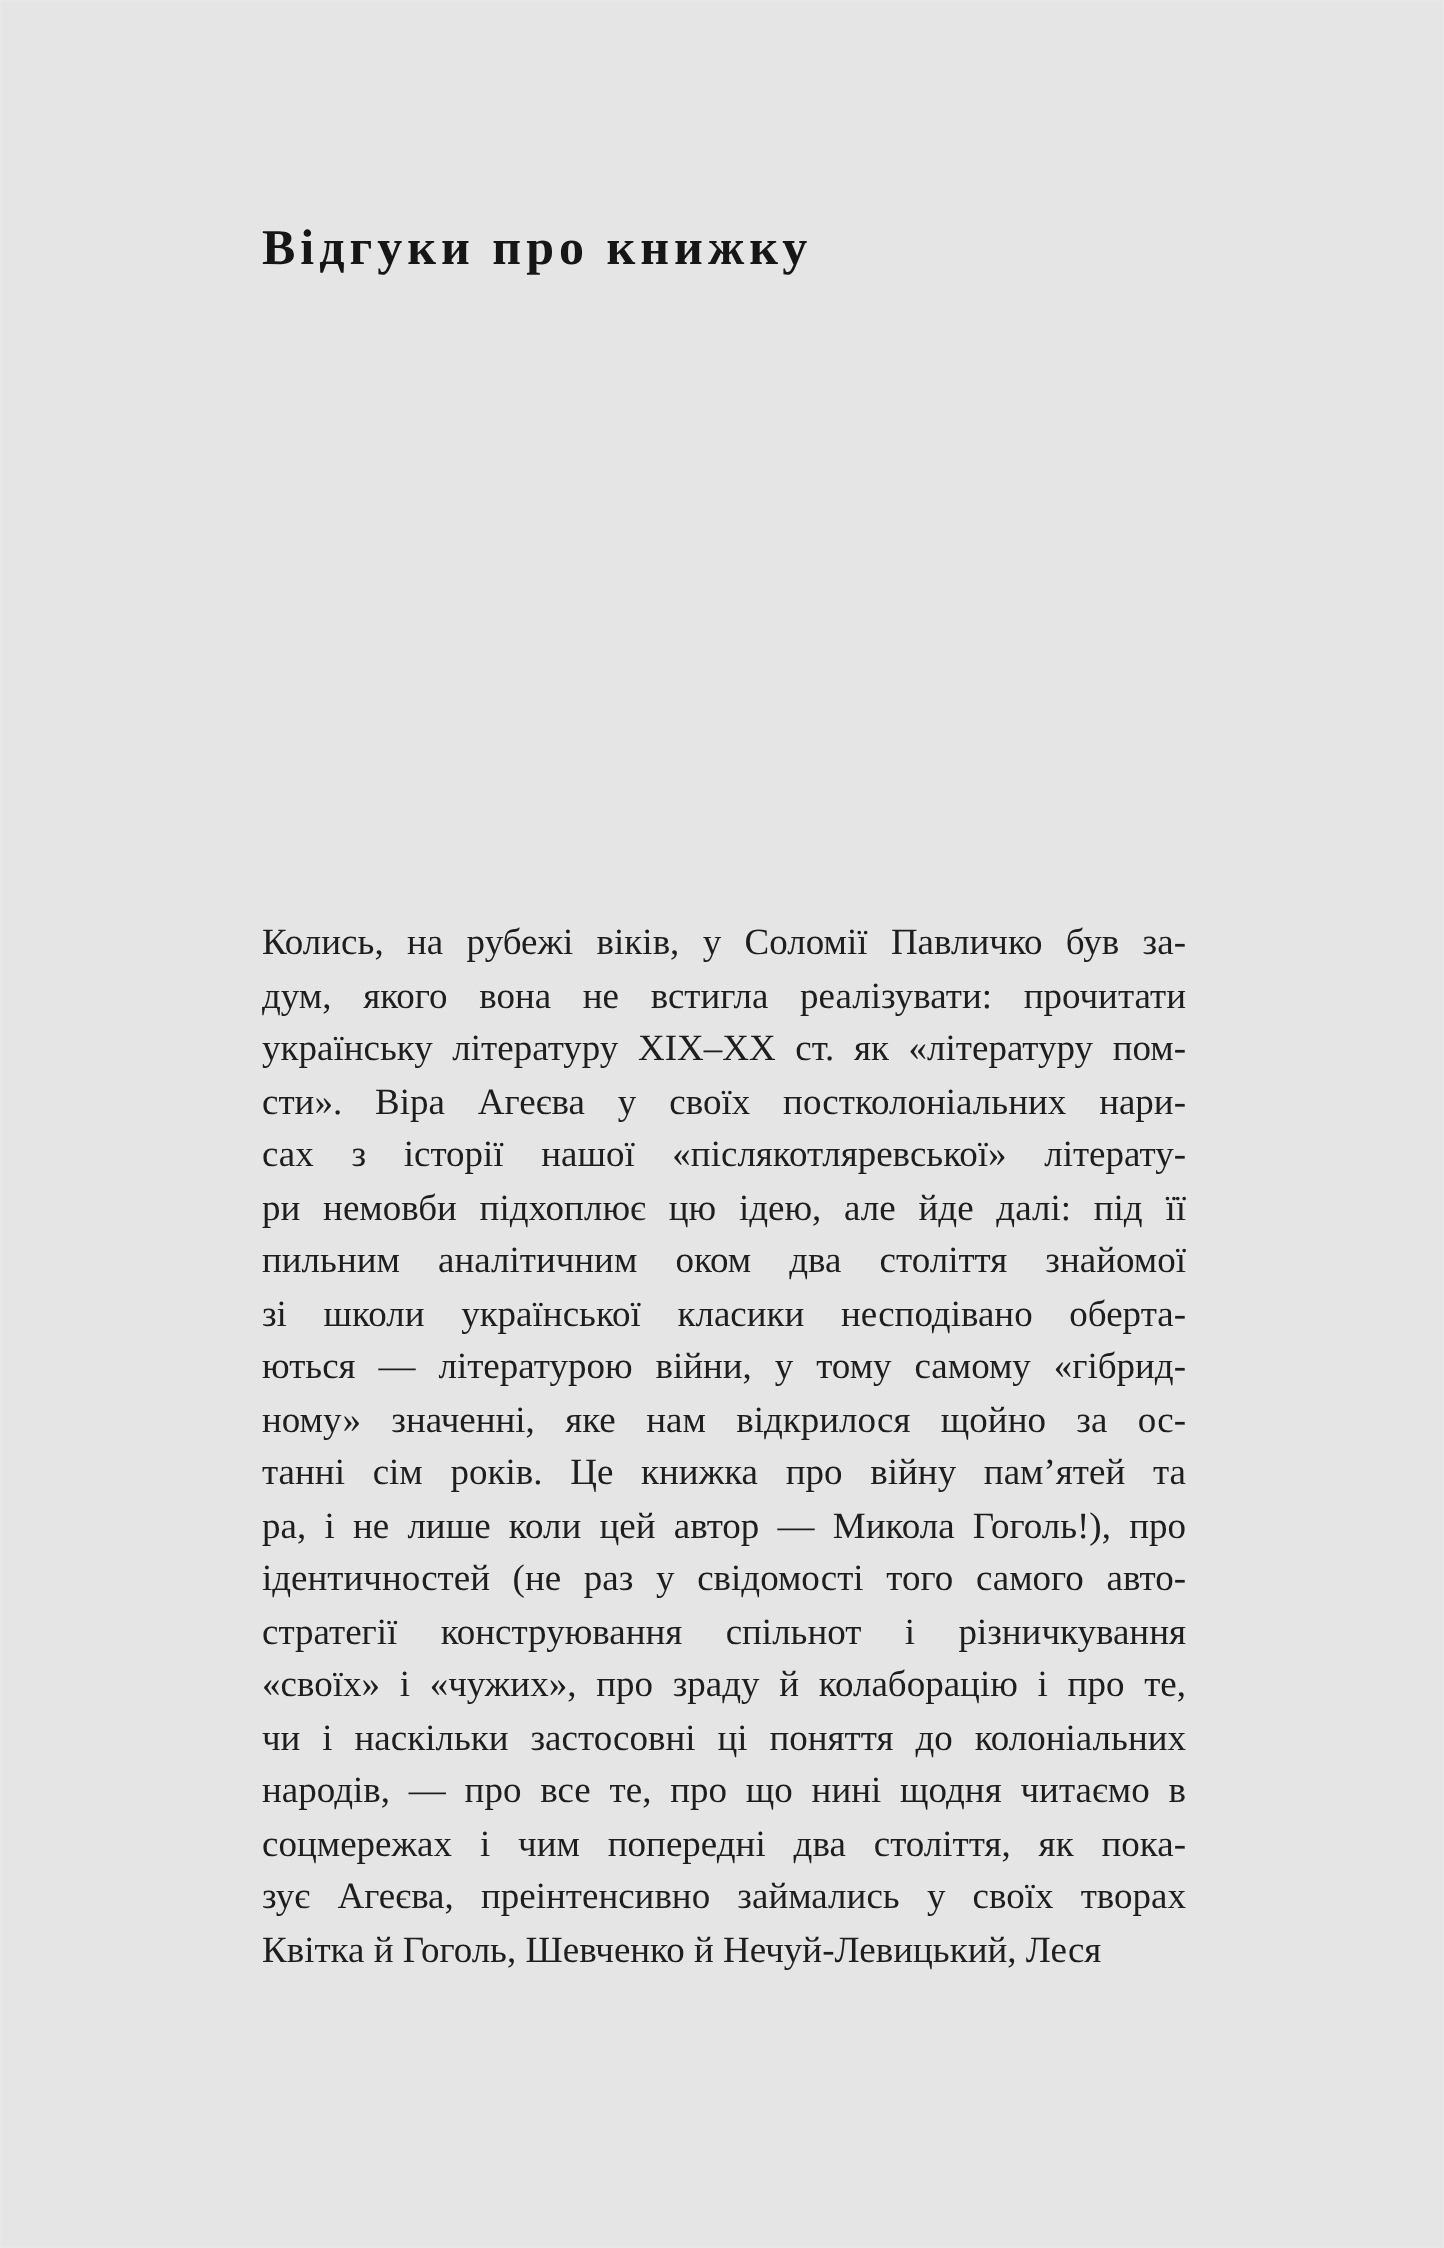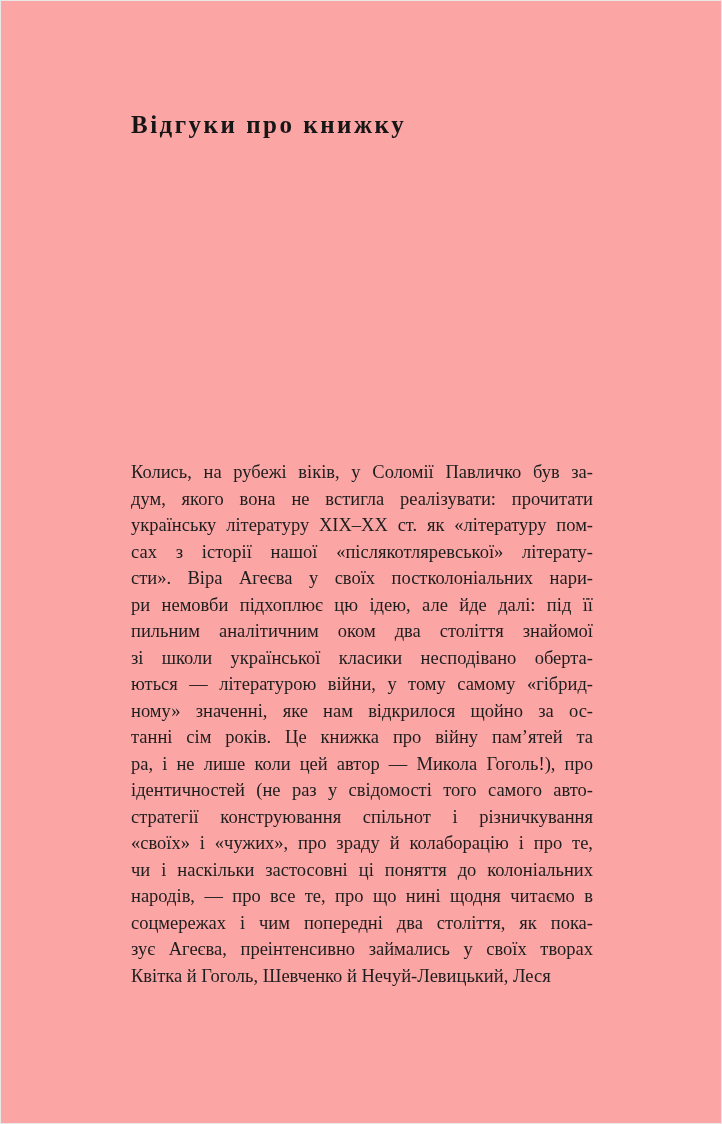--- a/index.html
+++ b/index.html
@@ -5,21 +5,21 @@
 <style>
   html, body {
     margin: 0;
     padding: 0;
     background: #ffffff;
   }
   .page {
     position: relative;
     width: 722px;
     height: 1124px;
-    background: #fca5a5;
+    background: #e5e5e5;
     box-sizing: border-box;
     border: 1px solid #e8e8e8;
     font-family: "Liberation Serif", serif;
     color: #1b1b1b;
     overflow: hidden;
   }
   .heading {
     position: absolute;
     left: 130px;
     top: 110px;
@@ -55,22 +55,22 @@
 <body>
 
 <div class="page">
 
   <h1 class="heading">Відгуки про книжку</h1>
 
   <div class="body-text">
     <div class="line">Колись, на рубежі віків, у Соломії Павличко був за-</div>
     <div class="line">дум, якого вона не встигла реалізувати: прочитати</div>
     <div class="line">українську літературу XIX–XX ст. як «літературу пом-</div>
+    <div class="line">сти». Віра Агеєва у своїх постколоніальних нари-</div>
     <div class="line">сах з історії нашої «післякотляревської» літерату-</div>
-    <div class="line">сти». Віра Агеєва у своїх постколоніальних нари-</div>
     <div class="line">ри немовби підхоплює цю ідею, але йде далі: під її</div>
     <div class="line">пильним аналітичним оком два століття знайомої</div>
     <div class="line">зі школи української класики несподівано оберта-</div>
     <div class="line">ються — літературою війни, у тому самому «гібрид-</div>
     <div class="line">ному» значенні, яке нам відкрилося щойно за ос-</div>
     <div class="line">танні сім років. Це книжка про війну пам’ятей та</div>
     <div class="line">ра, і не лише коли цей автор — Микола Гоголь!), про</div>
     <div class="line">ідентичностей (не раз у свідомості того самого авто-</div>
     <div class="line">стратегії конструювання спільнот і різничкування</div>
     <div class="line">«своїх» і «чужих», про зраду й колаборацію і про те,</div>

